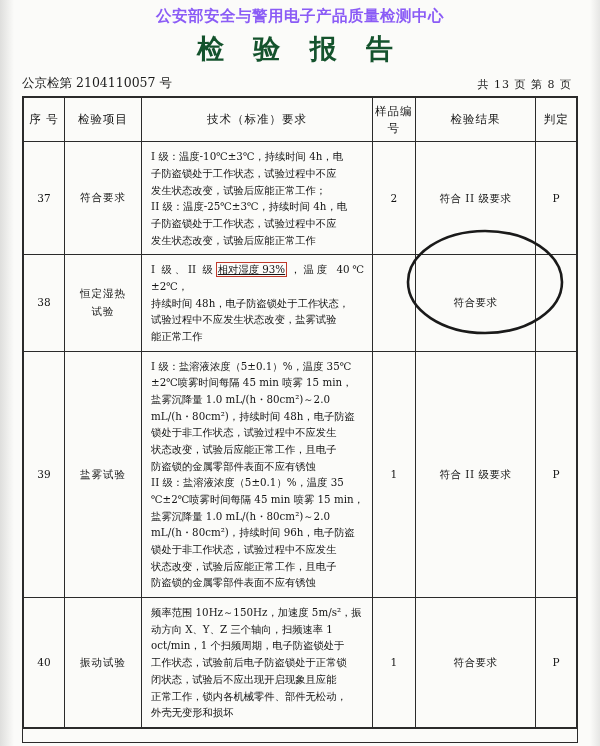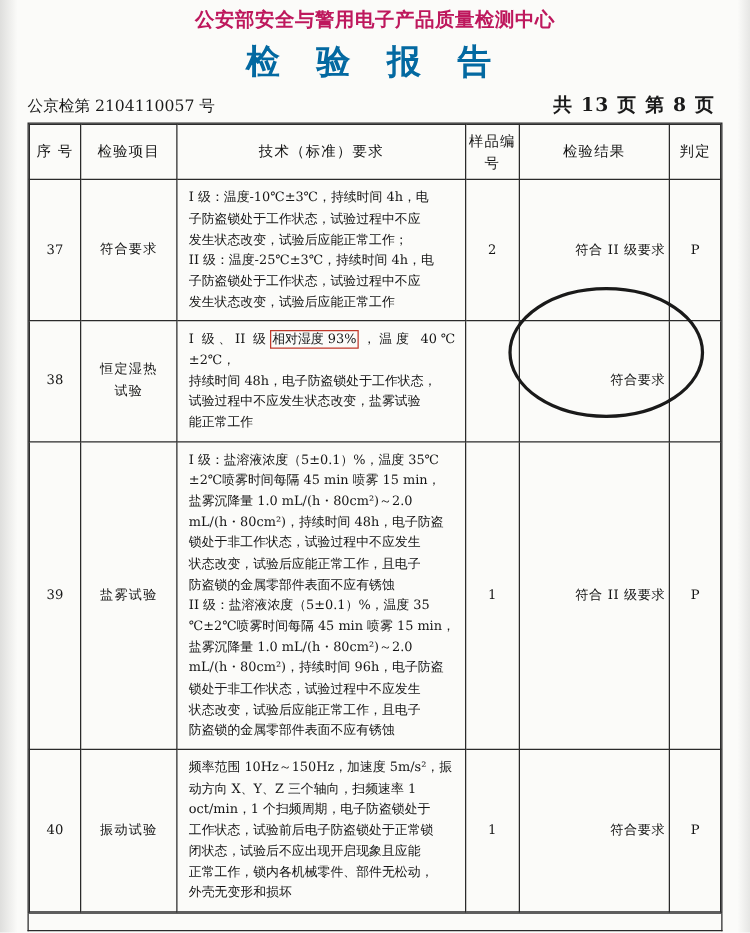--- a/index.html
+++ b/index.html
@@ -24,46 +24,45 @@
   
   .hdr {
     text-align: center;
     padding-top: 6px;
   }
   .hdr-org {
     font-family: "DejaVu Serif", "Liberation Serif", serif;
     font-size: 15.5px;
     font-weight: bold;
     letter-spacing: 0.5px;
-    color: #be185d;
+    color: #8b5cf6;
   }
   .hdr-title {
     font-family: "DejaVu Serif", "Liberation Serif", serif;
     font-size: 27px;
     font-weight: bold;
     letter-spacing: 10px;
     margin-top: 4px;
-    color: #0369a1;
+    color: #14532d;
   }
   .hdr-line {
     display: flex;
     justify-content: space-between;
     align-items: flex-end;
     padding: 8px 22px 4px 22px;
     font-family: "DejaVu Serif", "Liberation Serif", serif;
     font-size: 12.5px;
   }
   .hdr-no {
     font-size: 12.5px;
   }
   .hdr-pages {
-    font-size: 15px;
+    font-size: 11px;
     letter-spacing: 1px;
     padding-right: 6px;
-    font-weight: bold;
   }
   
   .tbl-wrap {
     margin: 0 22px;
     border: 1.5px solid #2b2b2b;
   }
   table {
     width: 100%;
     border-collapse: collapse;
     font-family: "DejaVu Serif", "Liberation Serif", serif;
@@ -101,27 +100,27 @@
     font-size: 10.3px;
     text-justify: inter-ideograph;
     text-align: justify;
   }
   .item-name {
     letter-spacing: 1px;
     line-height: 1.7;
   }
   .result-cell {
     letter-spacing: 0.5px;
-    text-align: right;
   }
   .boxed {
     border: 1.3px solid #c0392b;
     padding: 0 1px;
     display: inline-block;
     line-height: 1.25;
+    text-decoration: underline;
   }
   
   .footer {
     margin: 0 22px;
     border: 1.5px solid #2b2b2b;
     border-top: none;
     text-align: center;
     font-family: "DejaVu Serif", "Liberation Serif", serif;
     font-size: 12px;
     padding: 6px 0 7px 0;

